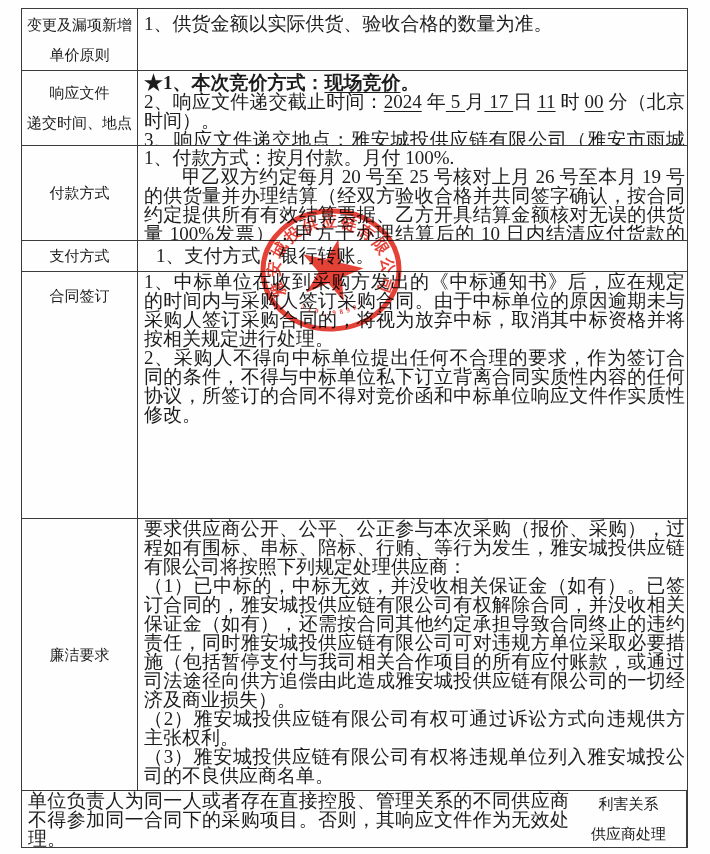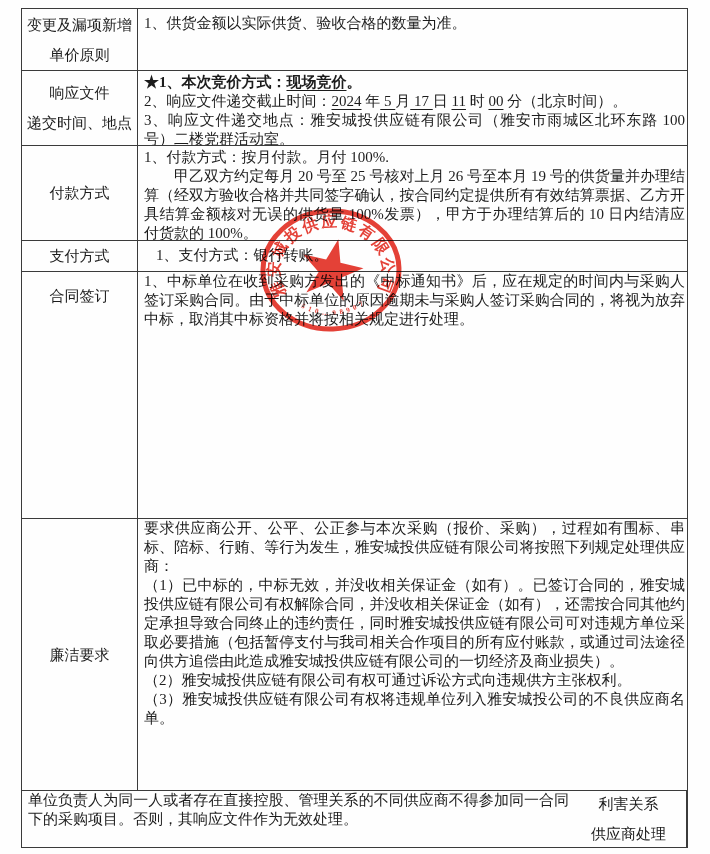--- a/index.html
+++ b/index.html
@@ -53,21 +53,21 @@
     padding-top: 9px;
   }
   .label-line {
     display: block;
     line-height: 30px;
     white-space: nowrap;
   }
   .content-cell {
     flex: 1;
     padding: 0 2px 0 6px;
-    font-size: 15px;
+    font-size: 19px;
     overflow: hidden;
     font-family: Liberation Serif, serif;
   }
   .row.tight .content-cell { line-height: 19px; padding-top: 2px; }
   .row.loose .content-cell { line-height: 19px; }
   .row.pad-top .content-cell { padding-top: 5px; }
   .content-cell p {
     margin: 0;
     text-align: justify;
     text-justify: inter-ideograph;
@@ -136,20 +136,21 @@
         <div class="cell content-cell">
           <p class=""><span>1、支付方式：银行转账。</span></p>
         </div>
       </div>
       <div class="row loose" style="height: 247px;">
         <div class="cell label-cell label-top">
           <span class="label-line">合同签订</span>
         </div>
         <div class="cell content-cell">
           <p class=""><span>1、中标单位在收到采购方发出的《中标通知书》后，应在规定的时间内与采购人签订采购合同。由于中标单位的原因逾期未与采购人签订采购合同的，将视为放弃中标，取消其中标资格并将按相关规定进行处理。</span></p>
+          <p class=""><span>2、采购人不得向中标单位提出任何不合理的要求，作为签订合同的条件，不得与中标单位私下订立背离合同实质性内容的任何协议，所签订的合同不得对竞价函和中标单位响应文件作实质性修改。</span></p>
         </div>
       </div>
       <div class="row loose" style="height: 272px;">
         <div class="cell label-cell">
           <span class="label-line">廉洁要求</span>
         </div>
         <div class="cell content-cell">
           <p class=""><span>要求供应商公开、公平、公正参与本次采购（报价、采购），过程如有围标、串标、陪标、行贿、等行为发生，雅安城投供应链有限公司将按照下列规定处理供应商：</span></p>
           <p class=""><span>（1）已中标的，中标无效，并没收相关保证金（如有）。已签订合同的，雅安城投供应链有限公司有权解除合同，并没收相关保证金（如有），还需按合同其他约定承担导致合同终止的违约责任，同时雅安城投供应链有限公司可对违规方单位采取必要措施（包括暂停支付与我司相关合作项目的所有应付账款，或通过司法途径向供方追偿由此造成雅安城投供应链有限公司的一切经济及商业损失）。</span></p>
           <p class=""><span>（2）雅安城投供应链有限公司有权可通过诉讼方式向违规供方主张权利。</span></p>

